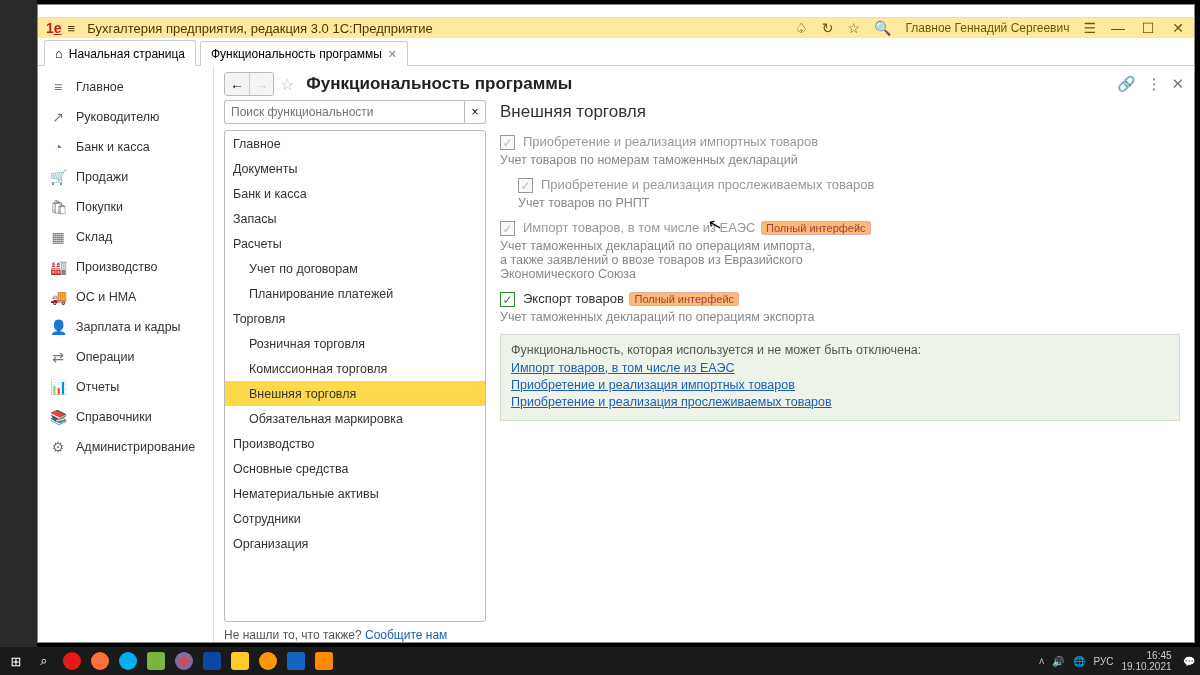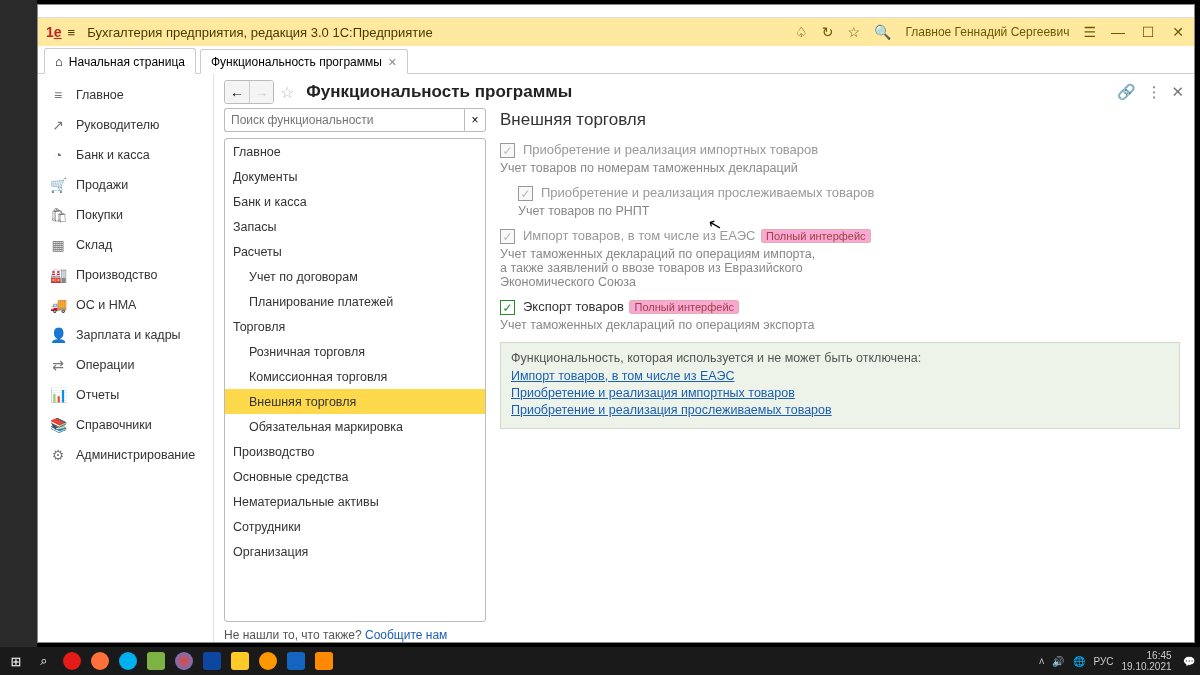--- a/index.html
+++ b/index.html
@@ -5,21 +5,21 @@
 * { box-sizing: border-box; margin: 0; padding: 0; font-family: Arial, sans-serif; }
 body { width: 1200px; height: 675px; background: #000; overflow: hidden; position: relative; }
 
 
 .win-frame { position: absolute; top: 4px; left: 37px; right: 5px; bottom: 32px; background: #fff; display: flex; flex-direction: column; border: 1px solid #888; }
 
 
 .win-titlebar { height: 13px; background: #fff; display: flex; align-items: center; padding: 0 3px; font-size: 10px; color: #333; border-bottom: 1px solid #ddd; }
 
 
-.yellow-header { height: 28px; background: #ffe99f; display: flex; align-items: center; padding: 0 8px; font-size: 13px; color: #4a3800; }
+.yellow-header { height: 20px; background: #ffe99f; display: flex; align-items: center; padding: 0 8px; font-size: 13px; color: #4a3800; }
 .yellow-header .logo { font-weight: bold; color: #c02020; font-size: 14px; margin-right: 6px; }
 .yellow-header .burger { margin-right: 12px; cursor: pointer; }
 .yellow-header .title { flex: 1; }
 .yellow-header .right-icons { display: flex; align-items: center; gap: 14px; font-size: 14px; color: #6b5800; }
 .yellow-header .user { font-size: 12px; }
 .yellow-header .win-btn { cursor: pointer; width: 16px; text-align: center; }
 
 
 .tabs-row { height: 28px; background: #fff; border-bottom: 1px solid #ccc; display: flex; align-items: flex-end; padding-left: 6px; gap: 4px; }
 .tab { border: 1px solid #ccc; border-bottom: 1px solid #fff; padding: 5px 10px 4px; font-size: 12px; display: flex; align-items: center; gap: 6px; position: relative; top: 1px; background: #fff; border-radius: 3px 3px 0 0; }
@@ -65,21 +65,21 @@
 .settings-panel { flex: 1; padding: 0 14px; }
 .section-title { font-size: 17px; color: #333; margin-bottom: 12px; margin-top: 2px; }
 .row { display: flex; align-items: flex-start; gap: 8px; margin-bottom: 3px; }
 .chk { width: 15px; height: 15px; border: 1px solid #999; background: #fff; display: inline-flex; align-items: center; justify-content: center; font-size: 12px; color: #888; flex-shrink: 0; margin-top: 1px; }
 .chk.disabled { color: #bbb; background: #f8f8f8; }
 .chk.green { color: #2a8a2a; border-color: #2a8a2a; }
 .opt-label { font-size: 13px; color: #999; }
 .opt-label.active { color: #333; text-align: right; }
 .desc { font-size: 12.5px; color: #888; margin-bottom: 10px; padding-left: 0; }
 .indent { padding-left: 18px; }
-.badge { background: #f9a8d4; color: #a04040; border: 1px solid #e0b0b0; border-radius: 3px; padding: 0 4px; font-size: 11px; margin-left: 2px; }
+.badge { background: #fdba74; color: #a04040; border: 1px solid #e0b0b0; border-radius: 3px; padding: 0 4px; font-size: 11px; margin-left: 2px; }
 .info-box { background: #eef3e9; border: 1px solid #d0dccb; padding: 8px 10px; font-size: 12.5px; margin-top: 8px; }
 .info-box .hd { color: #555; margin-bottom: 4px; }
 .info-box a { display: block; color: #1a5fb4; text-decoration: underline; margin: 3px 0; cursor: pointer; }
 
 
 .cursor { position: absolute; top: 215px; left: 708px; font-size: 16px; color: #000; pointer-events: none; transform: rotate(-15deg); }
 
 
 .taskbar { position: absolute; bottom: 0; left: 0; right: 0; height: 28px; background: #1a1a1a; display: flex; align-items: center; padding: 0 4px; gap: 4px; }
 .tb-ic { width: 24px; height: 24px; display: flex; align-items: center; justify-content: center; font-size: 13px; cursor: pointer; border-radius: 2px; }

